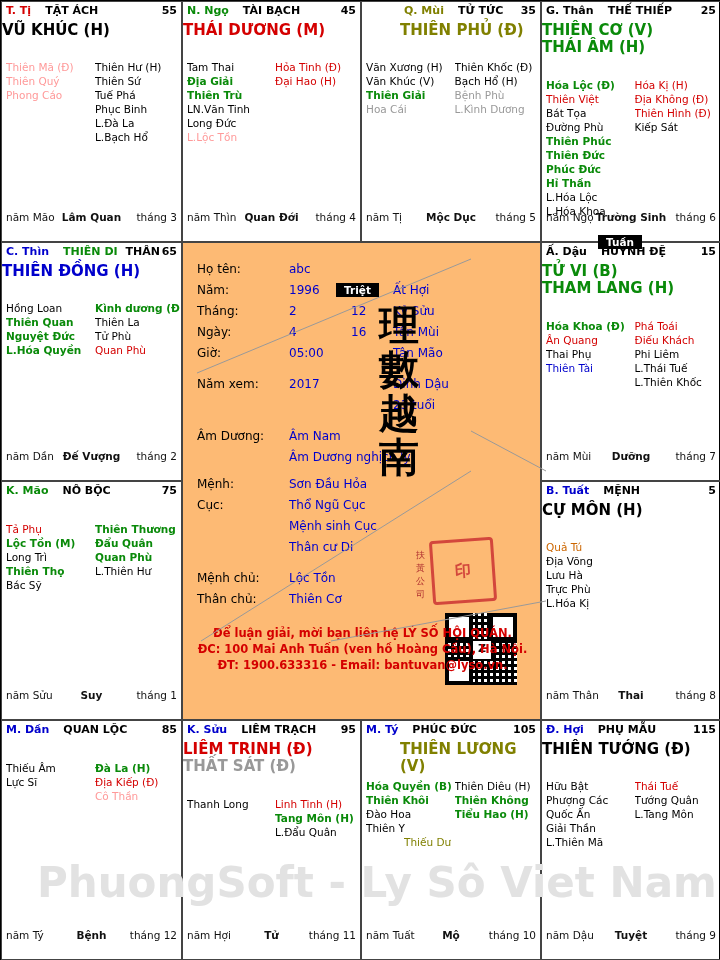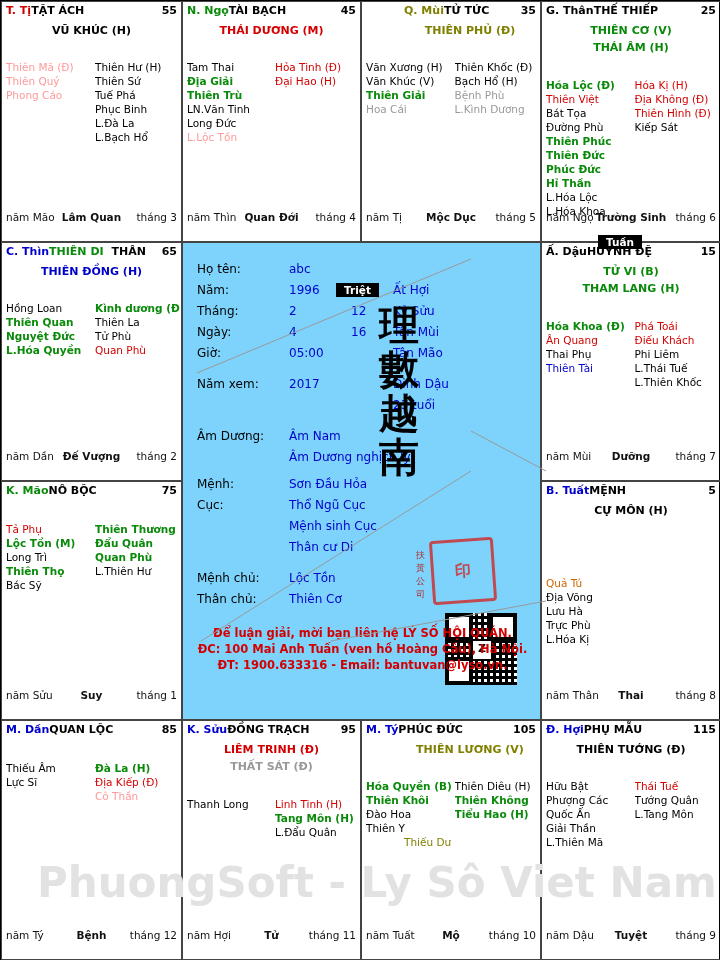--- a/index.html
+++ b/index.html
@@ -23,27 +23,27 @@
     border:1px solid #444;
     overflow:hidden;
   }
   .cell .hdr{
     position:absolute;top:2px;left:4px;right:4px;
     height:14px;
     font-size:11px;
     white-space:nowrap;
   }
   .hdr .chi{font-weight:bold;}
-  .hdr .cung{font-weight:bold;}
+  .hdr .cung{font-weight:bold;margin-left:14px;}
   .hdr .num{float:right;font-weight:bold;color:#000;}
   .cell .mainstar{
     position:absolute;top:20px;left:0;right:0;
-    text-align:center;
+    text-align:left;
     font-weight:bold;
-    font-size:11px;
+    font-size:15px;
     line-height:17px;
   }
   .cols{
     position:absolute;
     top:58px;left:4px;right:1px;
     display:flex;
     gap:4px;
     font-size:10.5px;
     line-height:14px;
   }
@@ -58,30 +58,30 @@
   .foot .c{position:absolute;left:0;right:0;text-align:center;font-weight:bold;}
   .foot .r{float:right;}
   
   .c-red{color:#d40000;}
   .c-green{color:#0a8a0a;font-weight:bold;}
   .c-blue{color:#0000cc;}
   .c-black{color:#000000;}
   .c-pink{color:#ff9999;}
   .c-gray{color:#999999;}
   .c-olive{color:#808000;margin-left:38px;}
-  .c-orange{color:#cc6600;margin-top:36px;}
+  .c-orange{color:#cc6600;}
 
   
   #center{
     position:absolute;
     left:181px;top:241px;
     width:359px;height:478px;
     box-sizing:border-box;
     border:1px solid #444;
-    background:#7dd3fc;
+    background:#fdba74;
     overflow:hidden;
   }
   #center .info{
     position:absolute;left:14px;top:16px;
     font-size:12px;
     color:#0000cc;
     line-height:21px;
   }
   #center .info .row{display:flex;}
   #center .info .lbl{width:92px;color:#000;}
@@ -366,21 +366,21 @@
             <div class="c-pink">Cô Thần</div>
           </div>
         </div>
         <div class="foot">
           <span class="l">năm Tý</span>
           <span class="r">tháng 12</span>
           <span class="c">Bệnh</span>
         </div>
       </div>
       <div class="cell" style="left: 181px; top: 719px; width: 179px; height: 240px;">
-        <div class="hdr"><span class="num">95</span><span class="chi c-blue">K. Sửu</span><span class="cung c-black">ĐỒNG TRẠCH</span></div>
+        <div class="hdr"><span class="num">95</span><span class="chi c-blue">K. Sửu</span><span class="cung c-black">LIÊM TRẠCH</span></div>
         <div class="mainstar c-red">LIÊM TRINH (Đ)</div>
         <div class="mainstar c-gray" style="top: 37px;">THẤT SÁT (Đ)</div>
         <div class="cols" style="top: 76px;">
           <div class="col">
             <div class="c-black">Thanh Long</div>
           </div>
           <div class="col">
             <div class="c-red">Linh Tinh (H)</div>
             <div class="c-green">Tang Môn (H)</div>
             <div class="c-black">L.Đẩu Quân</div>

